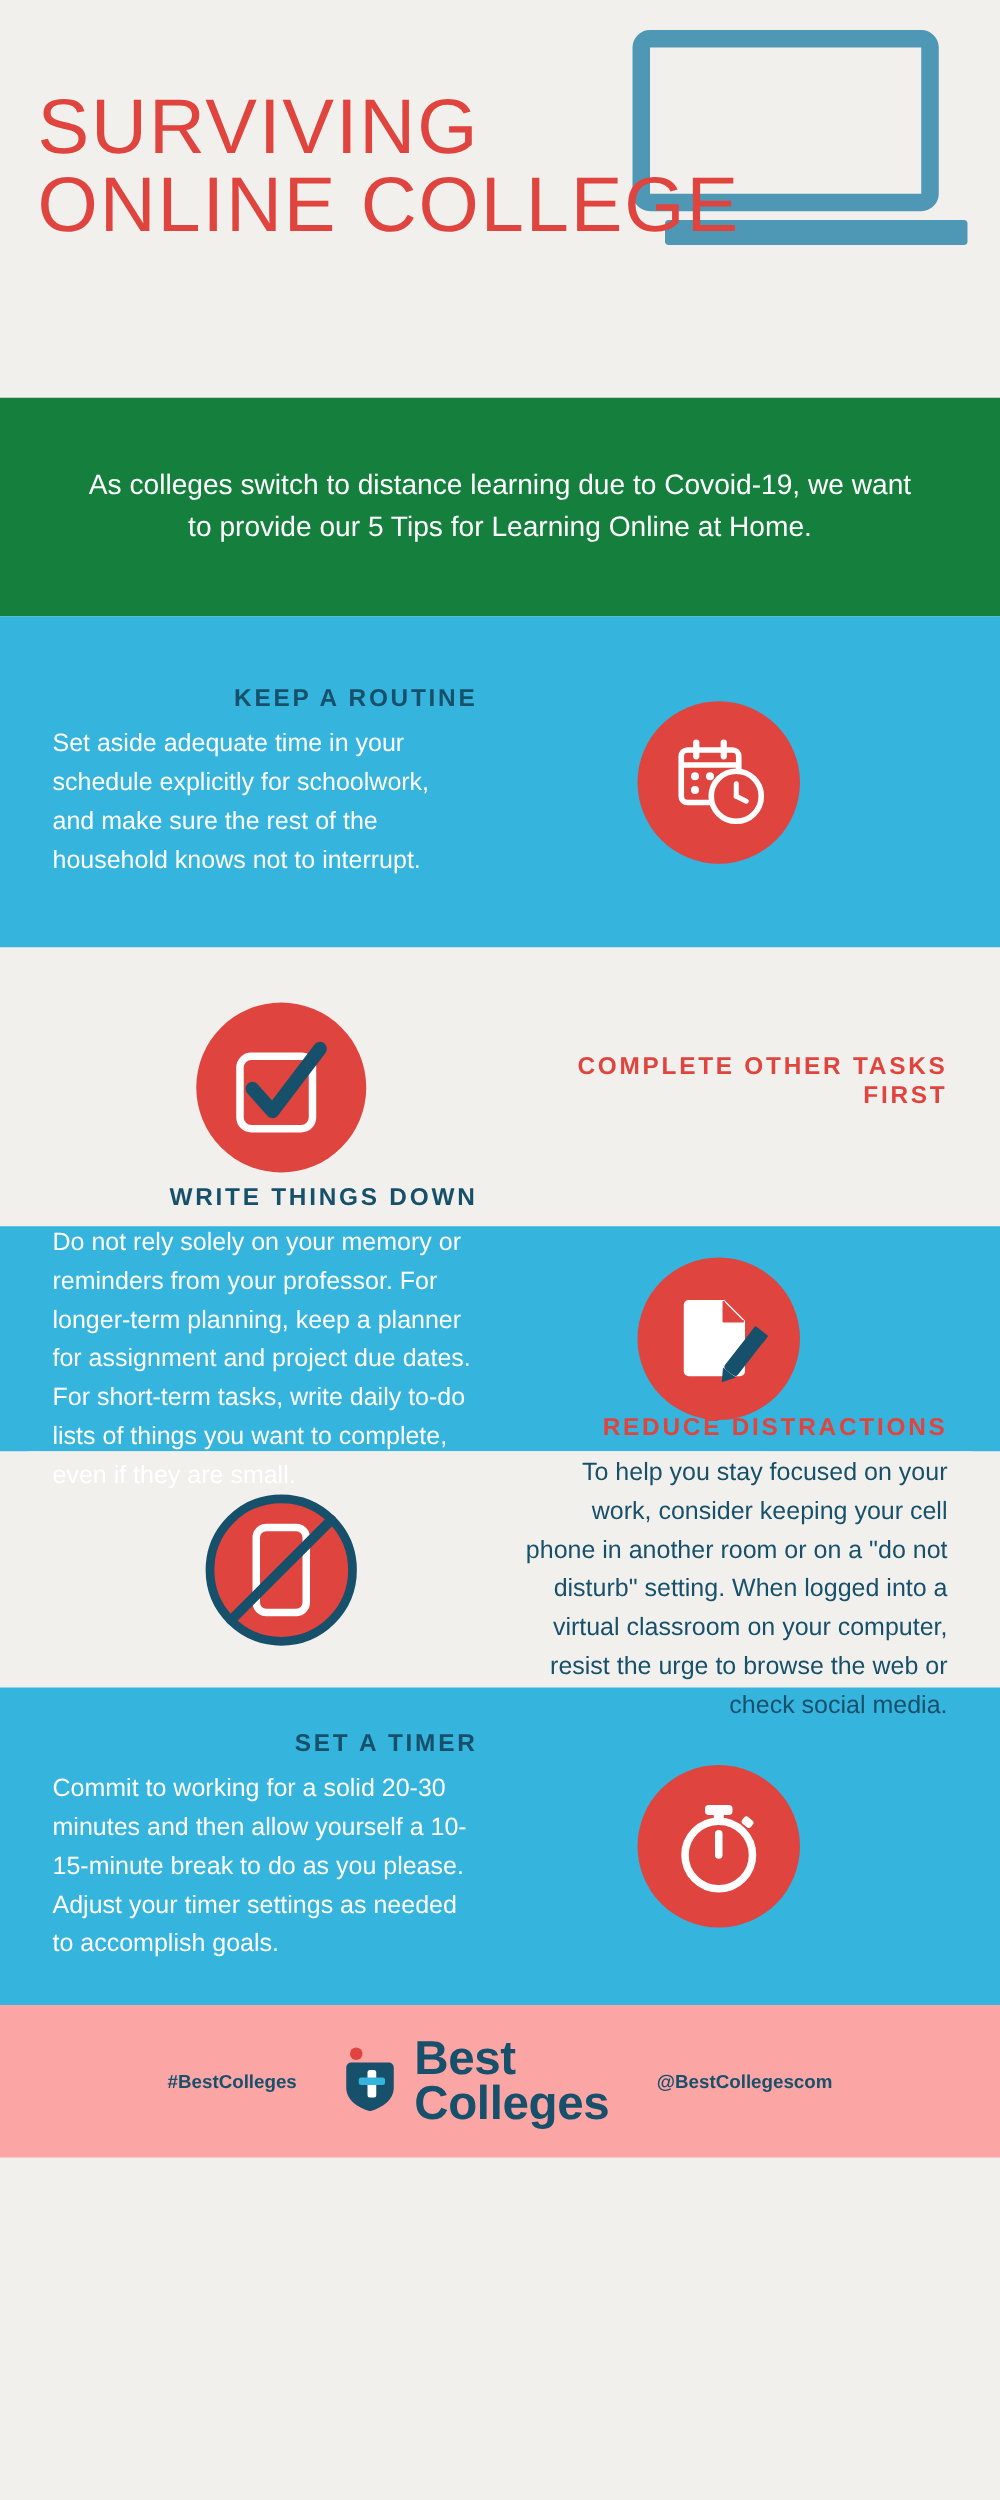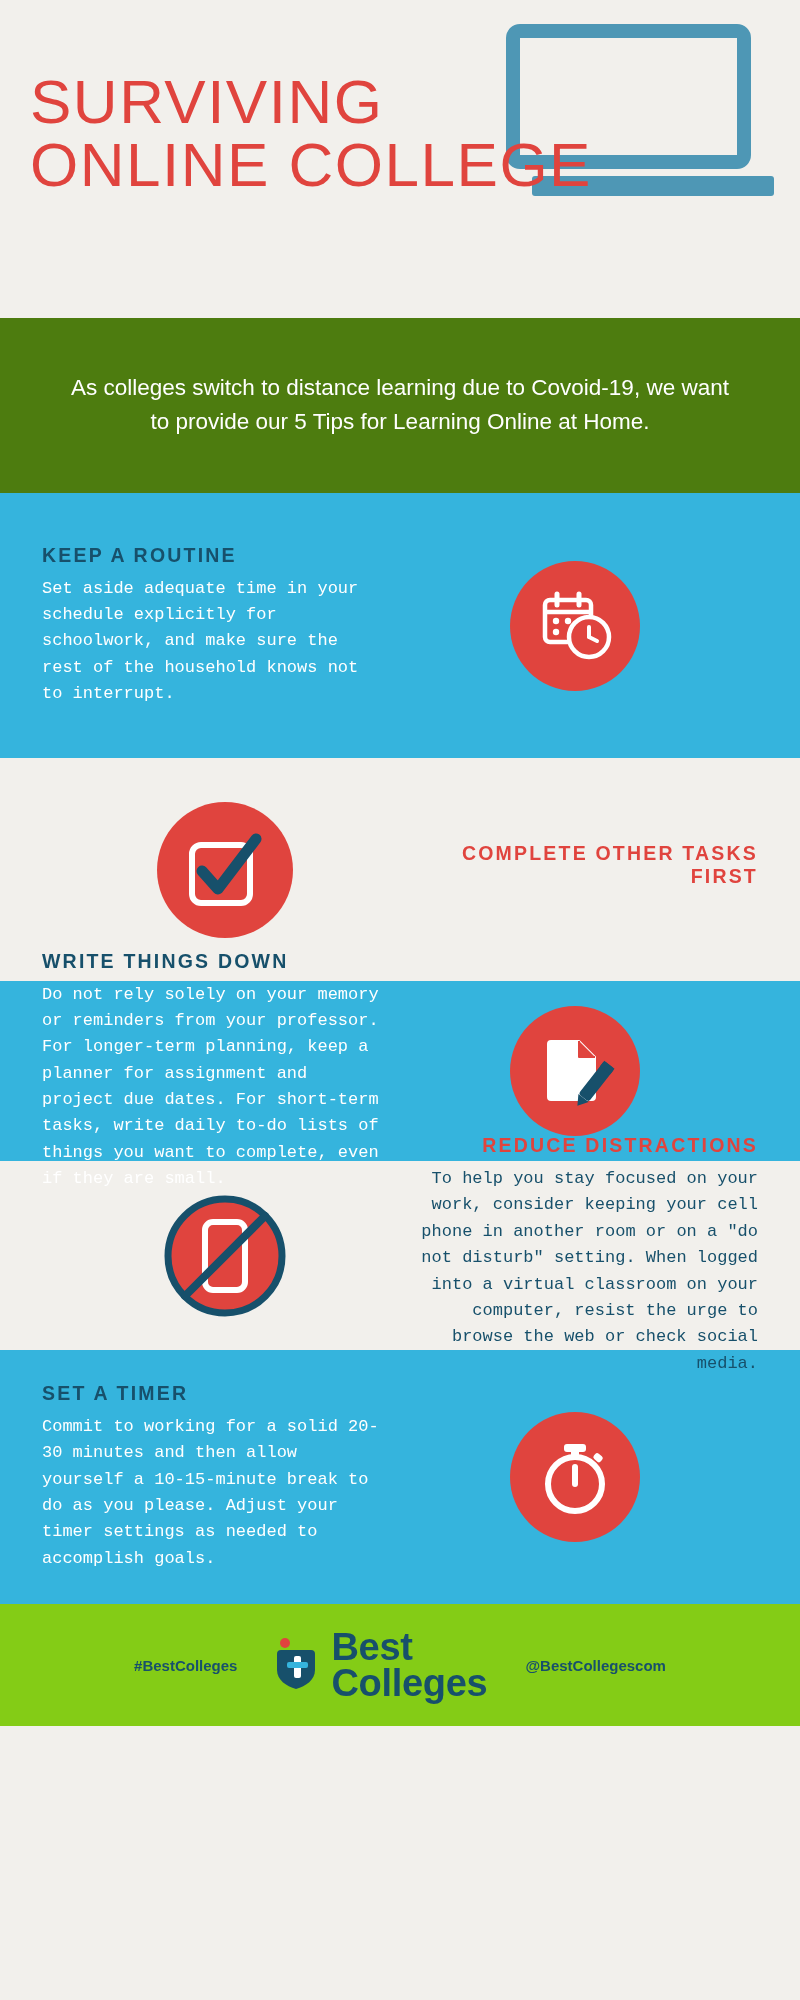--- a/index.html
+++ b/index.html
@@ -63,21 +63,21 @@
     font-size: 62px;
     font-weight: normal;
     letter-spacing: 1.5px;
     line-height: 1.02;
     font-family: "Liberation Sans", sans-serif;
   }
   .title .line2 { display: block; }
 
   
   .intro {
-    background: #4d7c0f;
+    background: #15803d;
     color: #ffffff;
     padding: 26px 70px 28px 70px;
     box-sizing: border-box;
     height: 175px;
     display: flex;
     align-items: center;
     justify-content: center;
   }
   .intro p {
     margin: 0;
@@ -112,47 +112,46 @@
   .tip.right-text .text-col { order: 2; padding-left: 10px; text-align: right; }
   .tip.right-text .icon-col { order: 1; }
 
   .tip h2 {
     margin: 0 0 9px 0;
     font-size: 19.5px;
     letter-spacing: 2.2px;
     font-weight: bold;
     text-transform: uppercase;
   }
-  .tip.blue h2 { color: #17506b; }
+  .tip.blue h2 { color: #17506b; text-align: right; }
   .tip.light h2 { color: #e0443e; }
   .tip p.body {
     margin: 0;
-    font-size: 17px;
+    font-size: 20px;
     line-height: 1.55;
-    font-family: Liberation Mono, monospace;
   }
   .tip.blue p.body { color: #ffffff; }
   .tip.light p.body { color: #17506b; }
 
   
   .badge {
     width: 130px;
     height: 130px;
     border-radius: 50%;
     background: #e0443e;
     display: flex;
     align-items: center;
     justify-content: center;
   }
   .badge.plain { background: transparent; }
 
   
   .footer {
     height: 122px;
-    background: #84cc16;
+    background: #fca5a5;
     display: flex;
     align-items: center;
     justify-content: center;
     gap: 38px;
     padding: 0 40px;
     box-sizing: border-box;
   }
   .footer .handle {
     color: #17506b;
     font-size: 15px;

